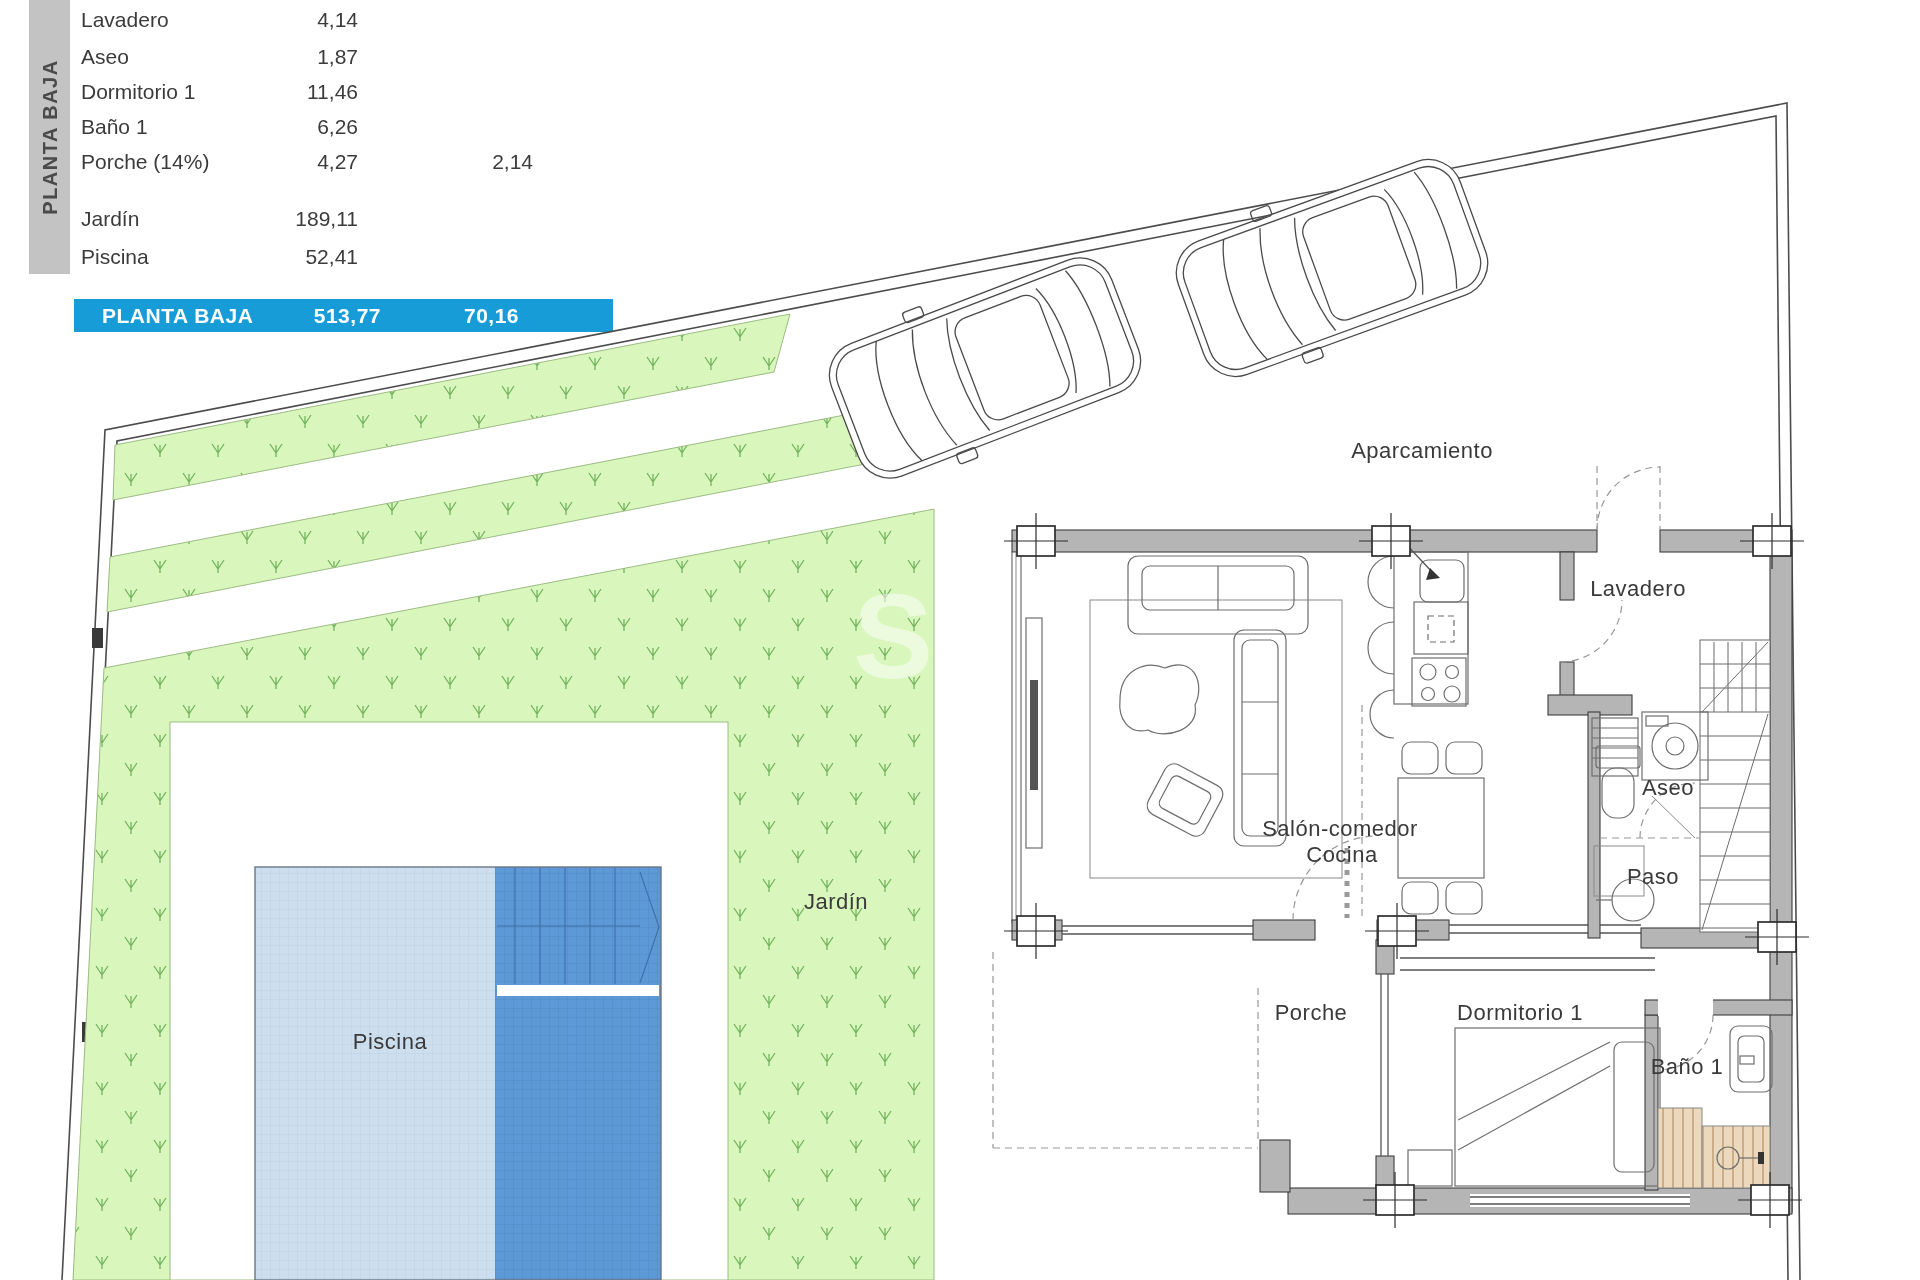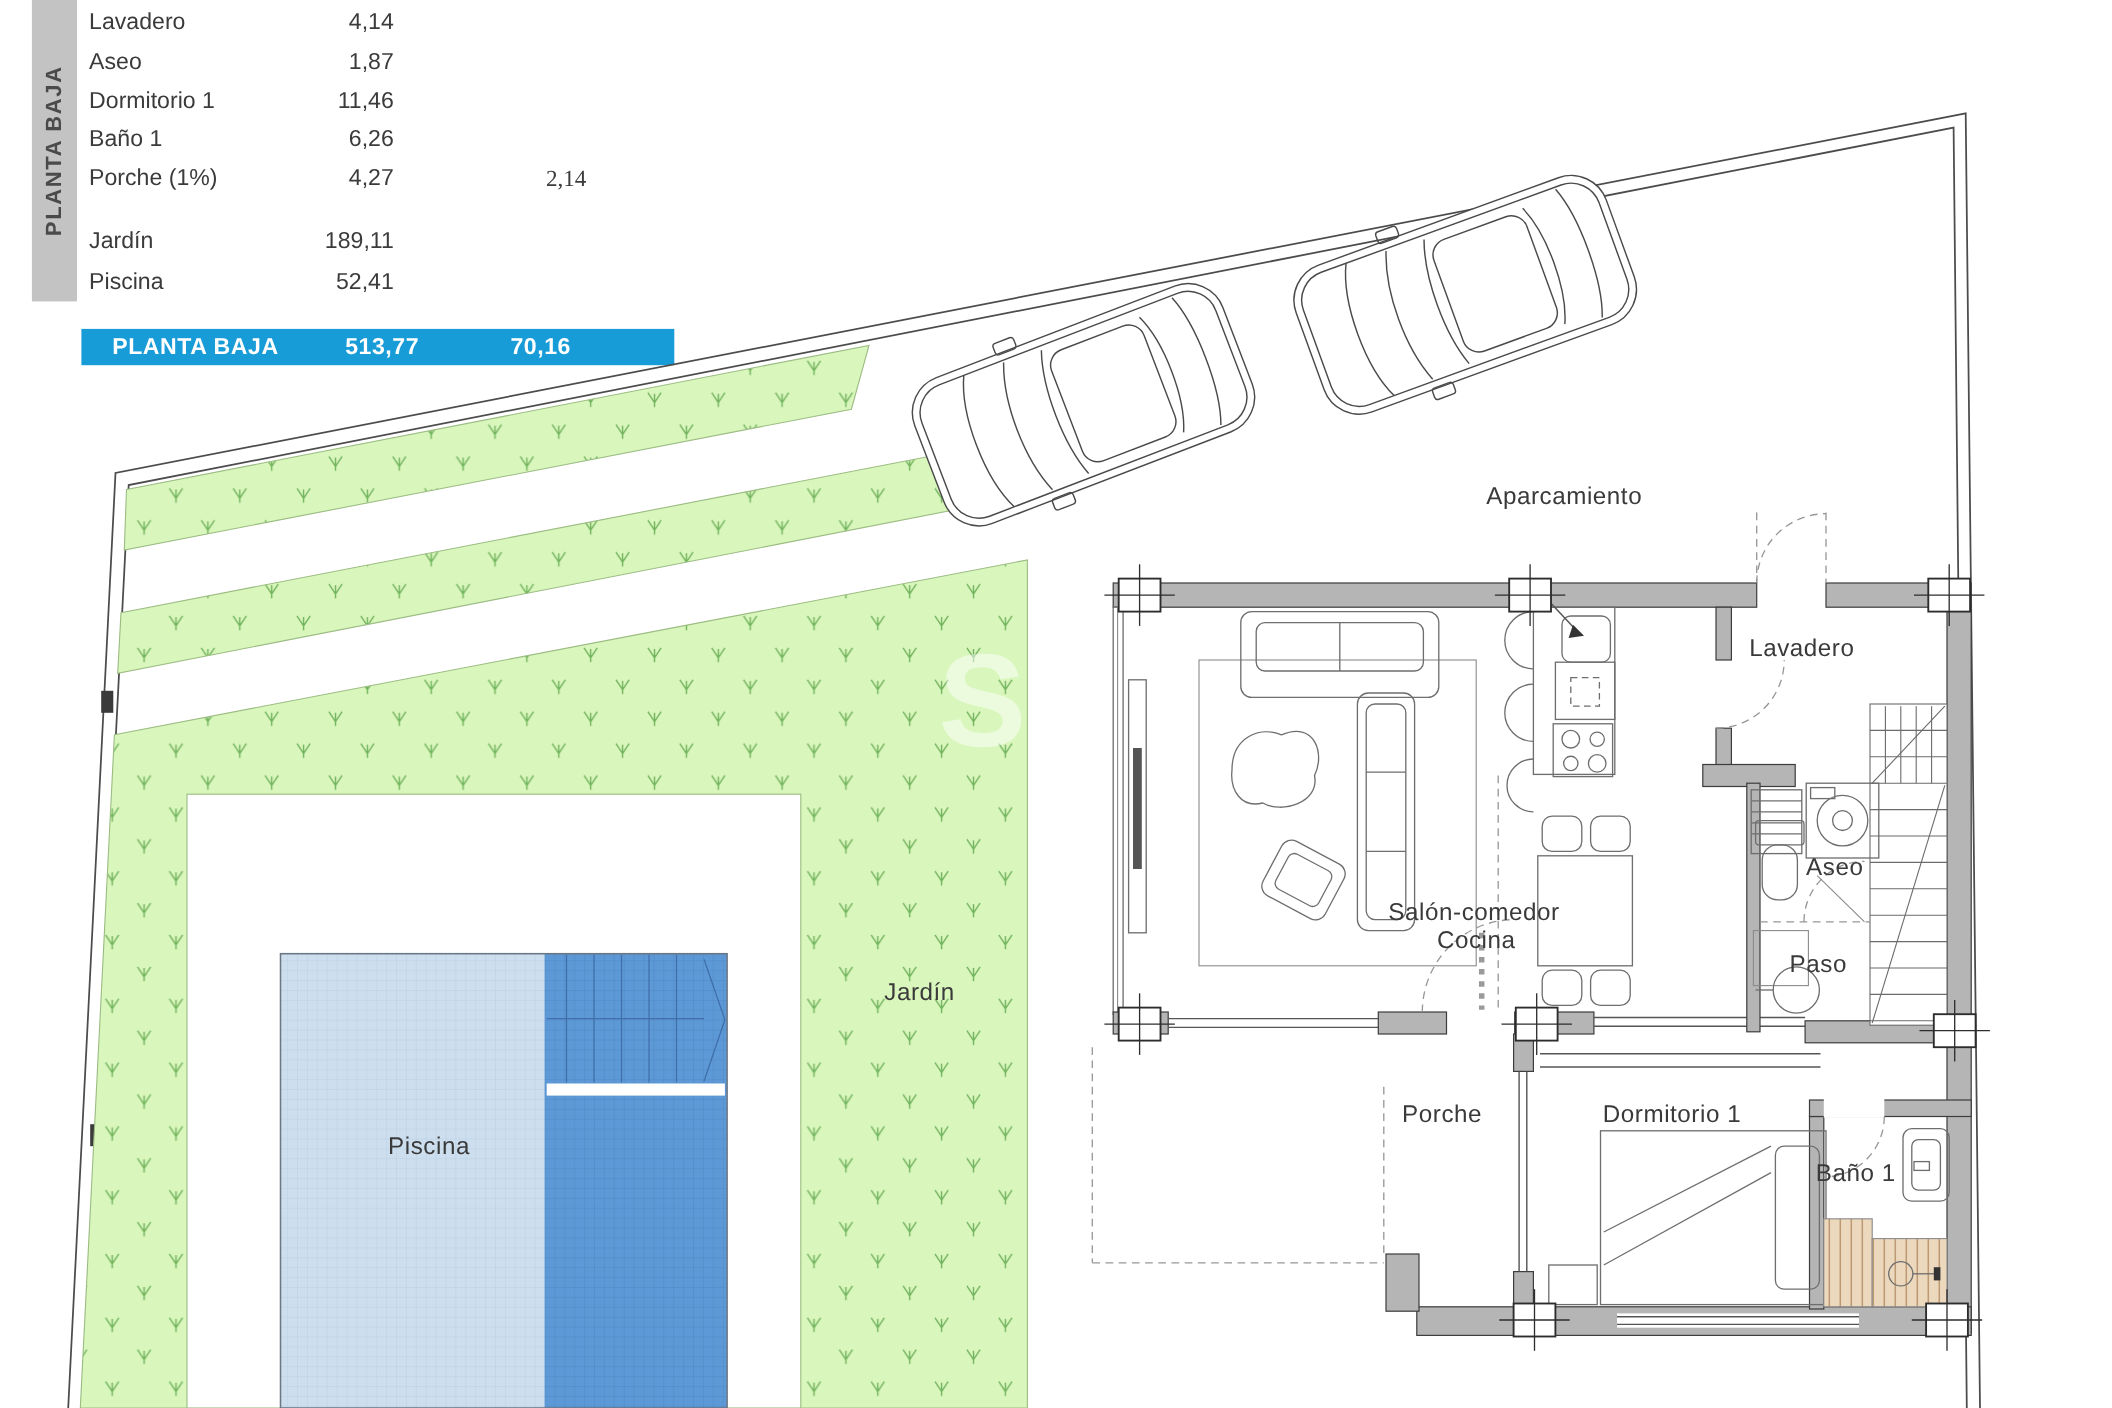--- a/index.html
+++ b/index.html
@@ -7,21 +7,21 @@
           font-family:"Liberation Sans",sans-serif;color:var(--table_text);}
   svg{position:absolute;left:0;top:0;}
   
   .side-label{position:absolute;left:29px;top:0;width:41px;height:274px;background:var(--sidebar_bg);}
   .side-label span{position:absolute;left:50%;top:50%;transform:translate(-50%,-50%) rotate(-90deg);
       white-space:nowrap;font-weight:bold;font-size:20px;letter-spacing:1.5px;color:var(--sidebar_text);}
   .atable{position:absolute;left:0;top:0;width:640px;height:280px;}
   .row{position:absolute;left:0;width:620px;height:26px;font-size:21px;color:var(--table_text);}
   .row .c1{position:absolute;left:81px;}
   .row .c2{position:absolute;left:236px;width:122px;text-align:right;}
-  .row .c3{position:absolute;left:455px;width:78px;text-align:right;font-family:Liberation Serif, serif;}
+  .row .c3{position:absolute;left:455px;width:78px;text-align:right;}
   .totalbar{position:absolute;left:74px;top:299px;width:539px;height:33px;background:var(--blue_bar);
       color:#fff;font-weight:bold;font-size:21px;letter-spacing:.5px;}
   .totalbar .t1{position:absolute;left:28px;top:5px;}
   .totalbar .t2{position:absolute;left:200px;top:5px;width:107px;text-align:right;}
   .totalbar .t3{position:absolute;left:390px;top:5px;width:79px;text-align:left;}
   
   .bound{stroke:#4c4c4c;fill:none;stroke-width:1.6;}
   .garden{fill:url(#sprouts);stroke:#9cbc83;stroke-width:1;}
   .terr{fill:#ffffff;stroke:#9cbc83;stroke-width:1;}
   .wall{fill:var(--wall_fill);stroke:var(--wall_stroke);stroke-width:1.1;}
@@ -64,21 +64,21 @@
         <span class="c1">Dormitorio 1</span>
         <span class="c2">11,46</span>
         <span class="c3"></span>
       </div>
     <div class="row" style="top:115px">
         <span class="c1">Baño 1</span>
         <span class="c2">6,26</span>
         <span class="c3"></span>
       </div>
     <div class="row" style="top:150px">
-        <span class="c1">Porche (1%)</span>
+        <span class="c1">Porche (14%)</span>
         <span class="c2">4,27</span>
         <span class="c3">2,14</span>
       </div>
     <div class="row" style="top:207px">
         <span class="c1">Jardín</span>
         <span class="c2">189,11</span>
         <span class="c3"></span>
       </div>
     <div class="row" style="top:245px">
         <span class="c1">Piscina</span>

